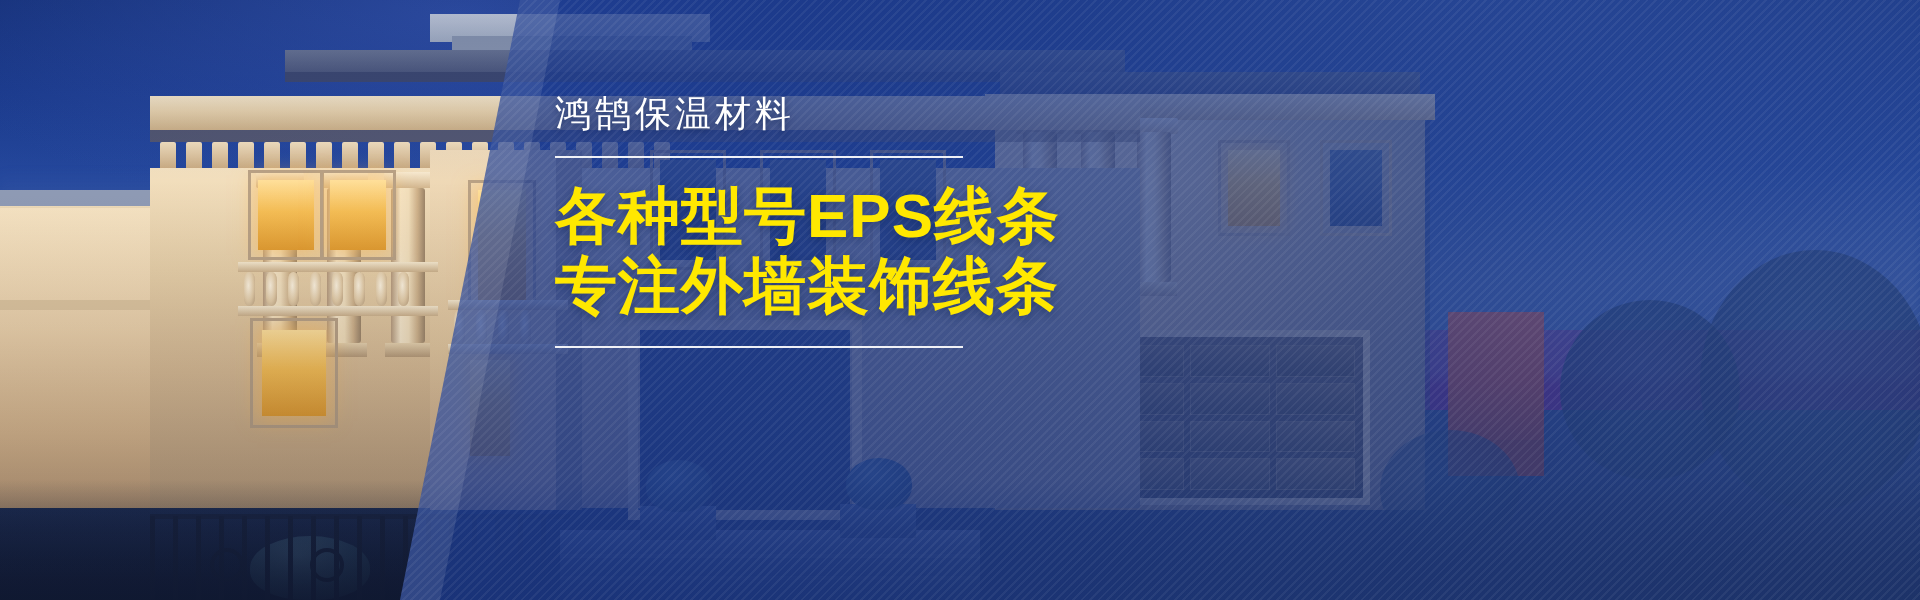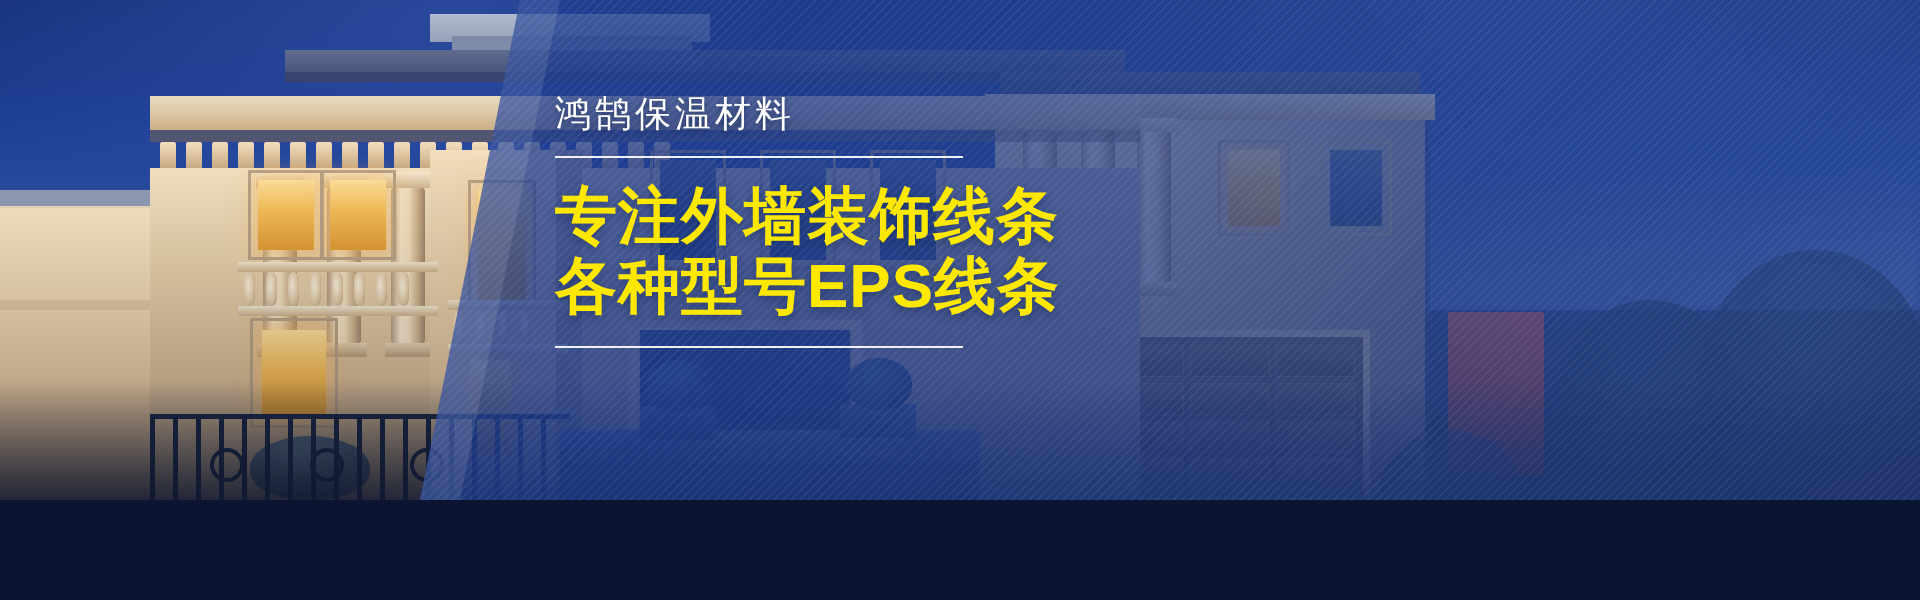--- a/index.html
+++ b/index.html
@@ -1,21 +1,21 @@
 <!DOCTYPE html>
 <html><head>
 <meta charset="utf-8">
 <title>Banner</title>
 <style>
   html,body{margin:0;padding:0;background:#0b1430;}
   *{box-sizing:border-box;}
 
   .banner{
     position:relative;
-    width:1920px;height:500px;
+    width:1920px;height:600px;
     overflow:hidden;
     font-family:"Liberation Sans","DejaVu Sans",sans-serif;
     background:#701a75;
   }
 
   
   .photo{position:absolute;inset:0;overflow:hidden;}
 
   
   .sky{
@@ -408,21 +408,21 @@
   <div class="overlay"></div>
   <div class="overlay-hatch"></div>
   <div class="overlay-edge"></div>
 
   <div class="textblock">
 
     <div class="brand">鸿鹄保温材料</div>
 
     <div class="rule"></div>
 
+    <div class="headline">各种型号EPS线条</div>
+
     <div class="headline">专注外墙装饰线条</div>
 
-    <div class="headline">各种型号EPS线条</div>
-
     <div class="rule bottom"></div>
 
   </div>
 
 </div>
 
 </body></html>

